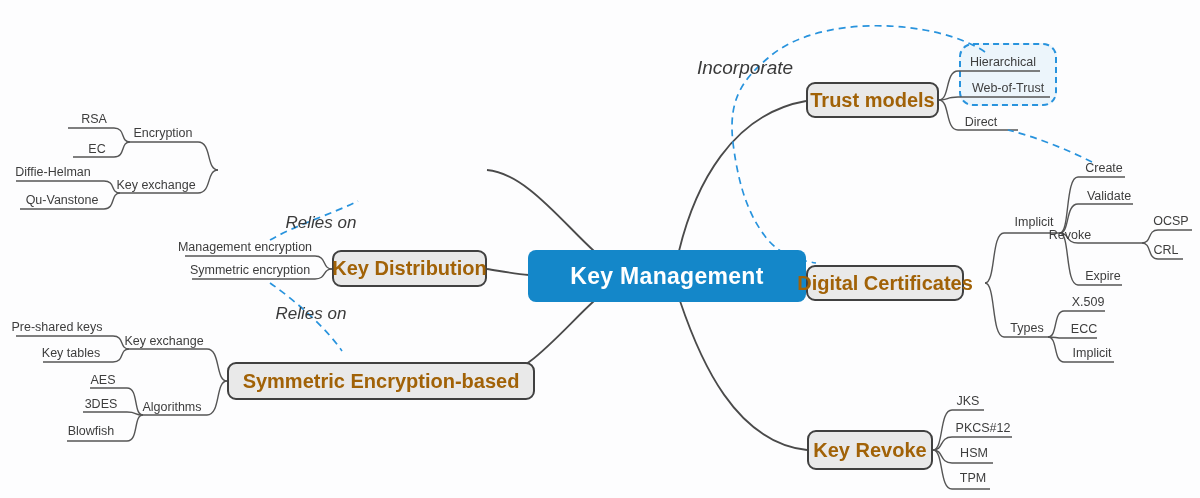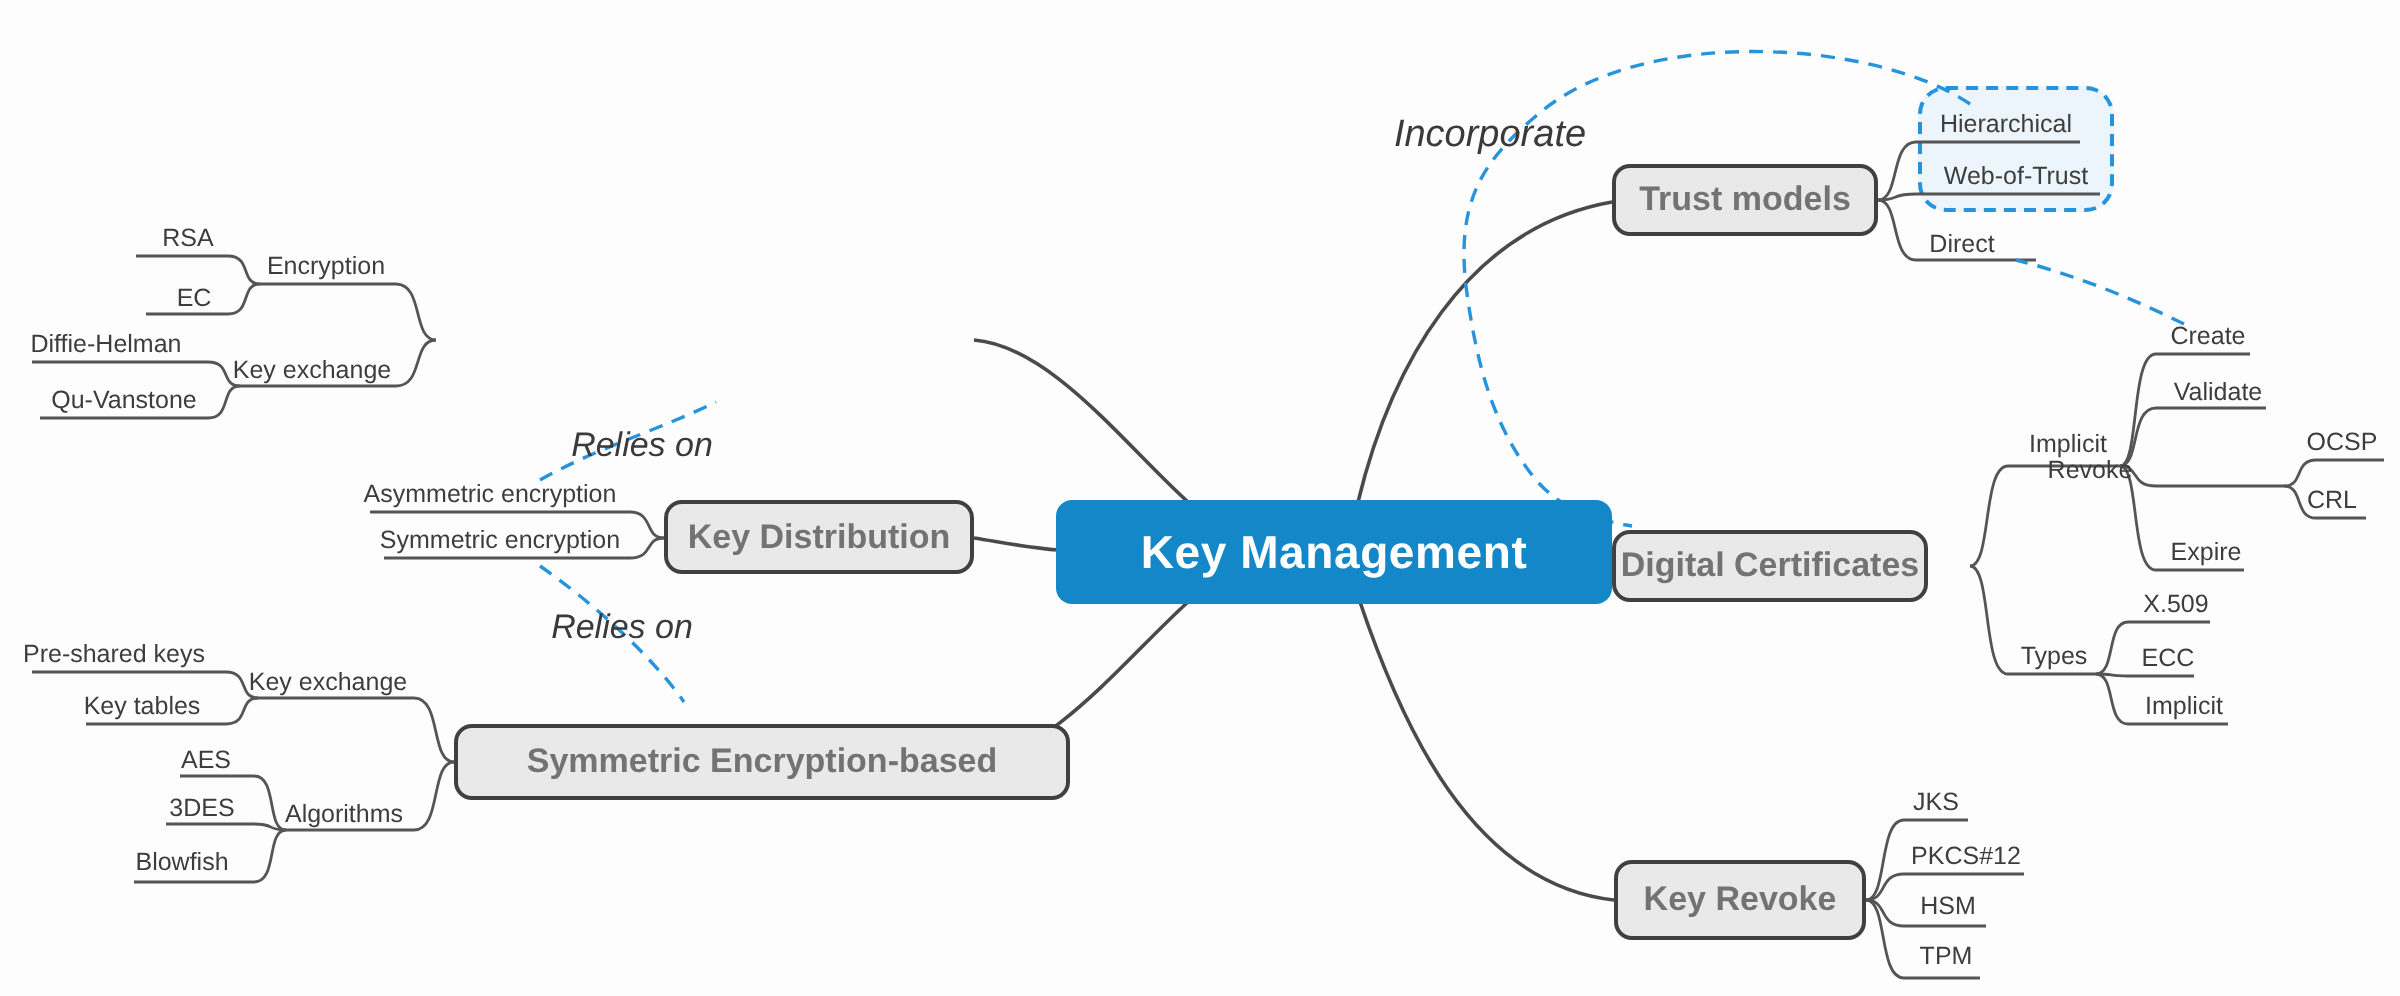--- a/index.html
+++ b/index.html
@@ -26,21 +26,21 @@
   .arrowhead{fill:var(--rel);}
   .boundary{
     position:absolute;z-index:1;box-sizing:border-box;
     border:2.5px dashed var(--rel);border-radius:14px;
     background:var(--boundary-fill);
   }
   .topic{
     position:absolute;z-index:3;box-sizing:border-box;
     background:var(--topic-fill);border:2px solid var(--topic-border);
     border-radius:9px;display:flex;align-items:center;justify-content:center;
-    font-weight:bold;font-size:17px;color:#737373;white-space:nowrap;
+    font-weight:bold;font-size:20px;color:#a16207;white-space:nowrap;
   }
   .topic.center{
     background:var(--center-fill);border:none;border-radius:8px;
     color:#ffffff;font-size:23px;letter-spacing:.3px;
   }
   .label{
     position:absolute;z-index:3;transform:translate(-50%,-50%);
     font-size:12.5px;font-weight:500;white-space:nowrap;color:var(--text);
   }
   .rel-label{
@@ -135,39 +135,39 @@
     <span>Key Revoke</span>
   </div>
 
   <div class="label" style="left:94px;top:119px;">RSA</div>
   <div class="label" style="left:97px;top:149px;">EC</div>
   <div class="label" style="left:163px;top:133px;">Encryption</div>
   <div class="label" style="left:53px;top:172px;">Diffie-Helman</div>
   <div class="label" style="left:62px;top:200px;">Qu-Vanstone</div>
   <div class="label" style="left:156px;top:185px;">Key exchange</div>
 
-  <div class="label" style="left:245px;top:247px;">Asymmetric encryption</div>
+  <div class="label" style="left:245px;top:247px;">Management encryption</div>
   <div class="label" style="left:250px;top:270px;">Symmetric encryption</div>
 
   <div class="label" style="left:57px;top:327px;">Pre-shared keys</div>
   <div class="label" style="left:71px;top:353px;">Key tables</div>
   <div class="label" style="left:164px;top:341px;">Key exchange</div>
   <div class="label" style="left:103px;top:380px;">AES</div>
   <div class="label" style="left:101px;top:404px;">3DES</div>
   <div class="label" style="left:91px;top:431px;">Blowfish</div>
   <div class="label" style="left:172px;top:407px;">Algorithms</div>
 
   <div class="label" style="left:1003px;top:62px;">Hierarchical</div>
   <div class="label" style="left:1008px;top:88px;">Web-of-Trust</div>
   <div class="label" style="left:981px;top:122px;">Direct</div>
 
   <div class="label" style="left:1034px;top:222px;">Implicit</div>
   <div class="label" style="left:1104px;top:168px;">Create</div>
   <div class="label" style="left:1109px;top:196px;">Validate</div>
-  <div class="label" style="left:1045px;top:235px;">Revoke</div>
+  <div class="label" style="left:1070px;top:235px;">Revoke</div>
   <div class="label" style="left:1171px;top:221px;">OCSP</div>
   <div class="label" style="left:1166px;top:250px;">CRL</div>
   <div class="label" style="left:1103px;top:276px;">Expire</div>
   <div class="label" style="left:1027px;top:328px;">Types</div>
   <div class="label" style="left:1088px;top:302px;">X.509</div>
   <div class="label" style="left:1084px;top:329px;">ECC</div>
   <div class="label" style="left:1092px;top:353px;">Implicit</div>
 
   <div class="label" style="left:968px;top:401px;">JKS</div>
   <div class="label" style="left:983px;top:428px;">PKCS#12</div>

